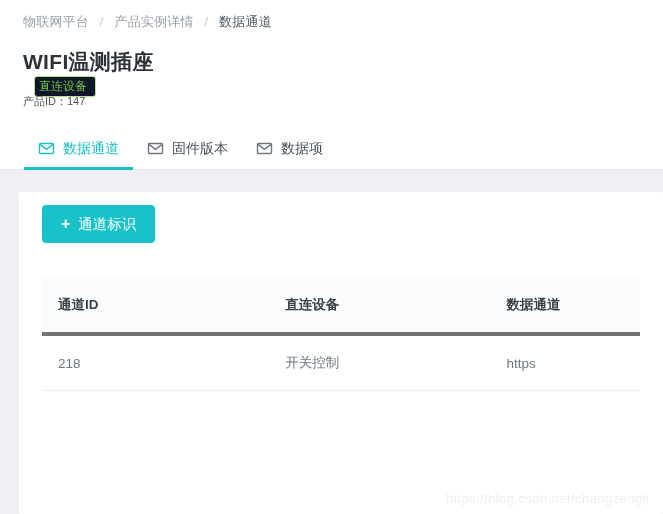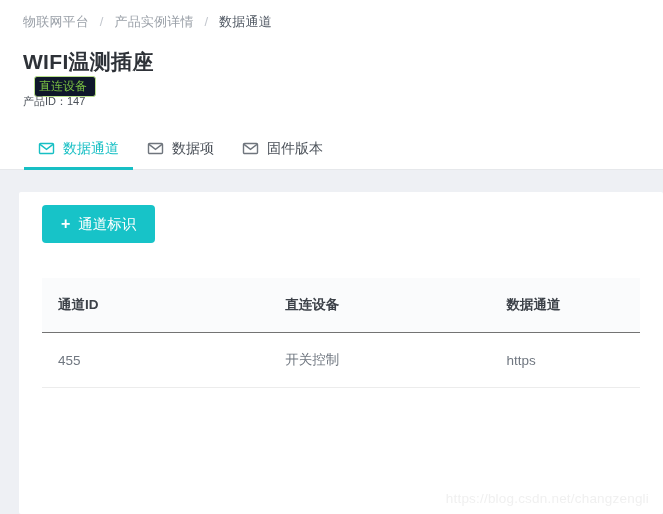--- a/index.html
+++ b/index.html
@@ -157,21 +157,21 @@
     border-collapse: collapse;
     table-layout: fixed;
   }
   table.data-table thead th {
     background: #fafbfc;
     text-align: left;
     font-size: 13.5px;
     font-weight: bold;
     color: #3c4148;
     padding: 18px 0 18px 16px;
-    border-bottom: 1px solid #737373;
+    border-bottom: 4px solid #737373;
     white-space: nowrap;
   }
   table.data-table tbody td {
     font-size: 13.5px;
     color: #707780;
     padding: 18px 0 18px 16px;
     border-bottom: 1px solid #ececec;
     white-space: nowrap;
   }
   .col-id { width: 38%; }
@@ -223,31 +223,31 @@
       <span class="underline"></span>
     </div>
 
     <div class="tab">
       <span class="tab-icon">
         <svg width="17" height="17" viewBox="0 0 17 17">
           <rect x="1.5" y="3.5" width="14" height="10" rx="1" fill="none" stroke="#6f757d" stroke-width="1.4"></rect>
           <path d="M2 4.4 L8.5 9.4 L15 4.4" fill="none" stroke="#6f757d" stroke-width="1.4"></path>
         </svg>
       </span>
-      <span>数据项</span>
+      <span>固件版本</span>
     </div>
 
     <div class="tab">
       <span class="tab-icon">
         <svg width="17" height="17" viewBox="0 0 17 17">
           <rect x="1.5" y="3.5" width="14" height="10" rx="1" fill="none" stroke="#6f757d" stroke-width="1.4"></rect>
           <path d="M2 4.4 L8.5 9.4 L15 4.4" fill="none" stroke="#6f757d" stroke-width="1.4"></path>
         </svg>
       </span>
-      <span>固件版本</span>
+      <span>数据项</span>
     </div>
 
   </div>
 </div>
 
 <div class="content-card">
 
   <div class="toolbar">
     <button class="btn-add">
       <span class="plus">+</span>
@@ -259,21 +259,21 @@
     <table class="data-table">
       <thead>
         <tr>
           <th class="col-id">通道ID</th>
           <th class="col-name">直连设备</th>
           <th class="col-key">数据通道</th>
         </tr>
       </thead>
       <tbody>
         <tr>
-          <td>455</td>
+          <td>218</td>
           <td>开关控制</td>
           <td>https</td>
         </tr>
       </tbody>
     </table>
   </div>
 
   <div class="watermark">https://blog.csdn.net/changzengli</div>
 </div>
 

